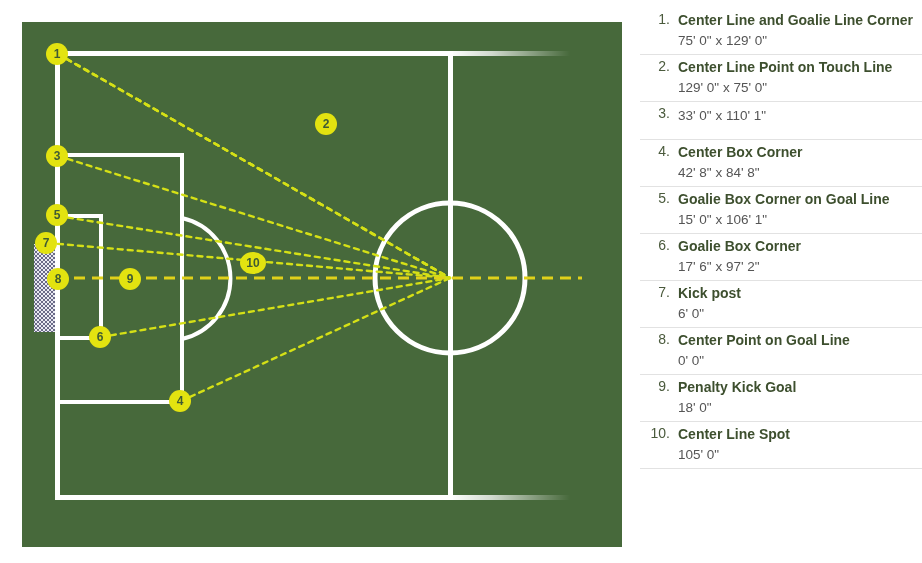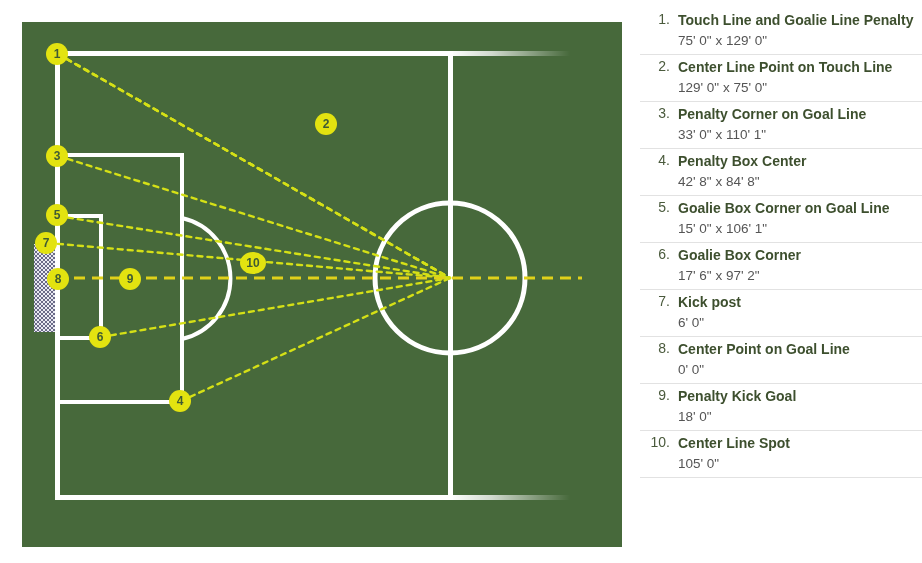--- a/index.html
+++ b/index.html
@@ -176,39 +176,38 @@
       <div class="marker" style="left:108px; top:257px;">9</div>
       <div class="marker wide" style="left:231px; top:241px;">10</div>
 
     </div>
   </div>
 
   <div id="legend">
 
     <div class="legend-item">
       <span class="legend-num">1.</span>
-      <span class="legend-title">Touch Line and Goalie Line Penalty</span>
+      <span class="legend-title">Center Line and Goalie Line Corner</span>
       <span class="legend-value">75' 0" x 129' 0"</span>
     </div>
 
     <div class="legend-item">
       <span class="legend-num">2.</span>
       <span class="legend-title">Center Line Point on Touch Line</span>
       <span class="legend-value">129' 0" x 75' 0"</span>
     </div>
 
     <div class="legend-item">
       <span class="legend-num">3.</span>
-      <span class="legend-title">Penalty Corner on Goal Line</span>
       <span class="legend-value">33' 0" x 110' 1"</span>
     </div>
 
     <div class="legend-item">
       <span class="legend-num">4.</span>
-      <span class="legend-title">Penalty Box Center</span>
+      <span class="legend-title">Center Box Corner</span>
       <span class="legend-value">42' 8" x 84' 8"</span>
     </div>
 
     <div class="legend-item">
       <span class="legend-num">5.</span>
       <span class="legend-title">Goalie Box Corner on Goal Line</span>
       <span class="legend-value">15' 0" x 106' 1"</span>
     </div>
 
     <div class="legend-item">

